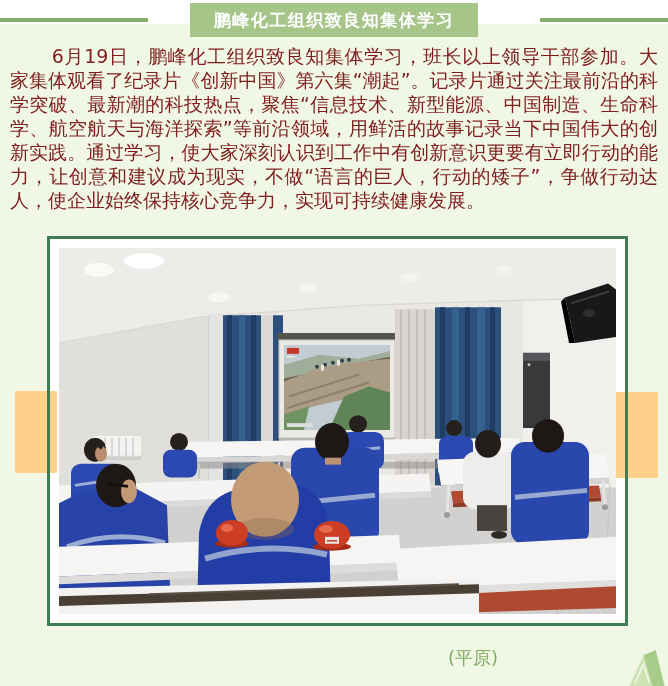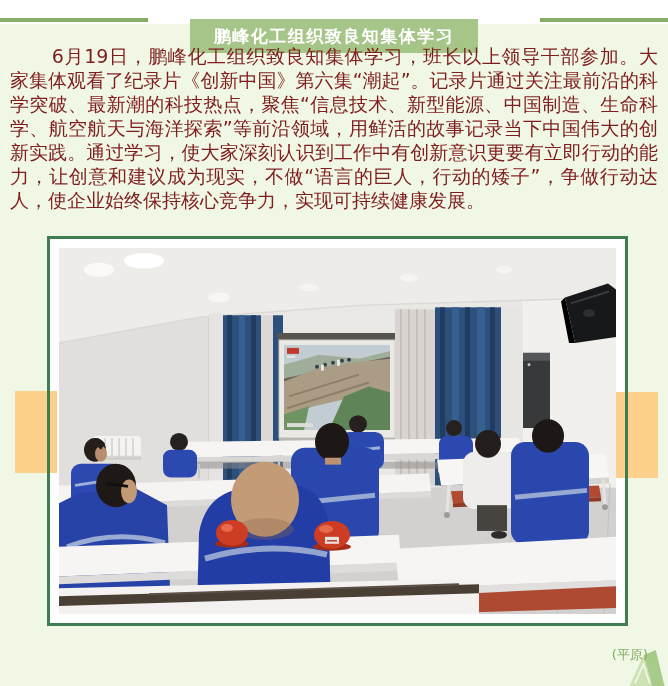--- a/index.html
+++ b/index.html
@@ -8,40 +8,40 @@
     background:#f0f7e5;
     font-family:"DejaVu Sans",sans-serif;
   }
   .top-band{position:absolute;left:0;top:0;width:668px;height:24px;background:#ffffff;}
   .rule{position:absolute;top:18px;height:4px;background:#85ae68;}
   .rule-left{left:0;width:148px;}
   .rule-right{left:540px;width:128px;}
   .banner{
     position:absolute;left:190px;top:3px;width:288px;height:34px;
     background:#a6c689;color:#ffffff;font-size:17px;font-weight:bold;
-    line-height:34px;text-align:center;letter-spacing:1.5px;margin-top:16px;
+    line-height:34px;text-align:center;letter-spacing:1.5px;
   }
   .paragraph{
     position:absolute;left:10px;top:44px;width:648px;
     color:#7f1d1d;font-size:19px;line-height:24px;
     text-align:justify;text-indent:2.2em;word-break:break-all;
   }
   .photo-mat{position:absolute;left:47px;top:236px;width:581px;height:390px;background:#ffffff;z-index:1;}
   .accent{position:absolute;background:#fdd18c;z-index:2;}
   .accent-left{left:15px;top:391px;width:42px;height:82px;}
   .accent-right{left:616px;top:392px;width:42px;height:86px;}
   .photo{position:absolute;left:59px;top:248px;width:557px;height:366px;z-index:3;}
   .photo svg{display:block;width:557px;height:366px;}
   .photo-frame{
     position:absolute;left:47px;top:236px;width:581px;height:390px;
     border:3px solid #3f7e53;box-sizing:border-box;z-index:4;pointer-events:none;
   }
   .credit{
     position:absolute;right:20px;top:646px;width:200px;
-    color:#7fac5f;font-size:13px;text-align:right;z-index:5;
+    color:#7fac5f;font-size:18px;text-align:left;z-index:5;
   }
   .leaf{position:absolute;left:626px;top:650px;width:42px;height:36px;z-index:2;}
 </style>
 </head>
 <body>
 
 <div>
 
   <div class="top-band"></div>
   <div class="rule rule-left"></div>

